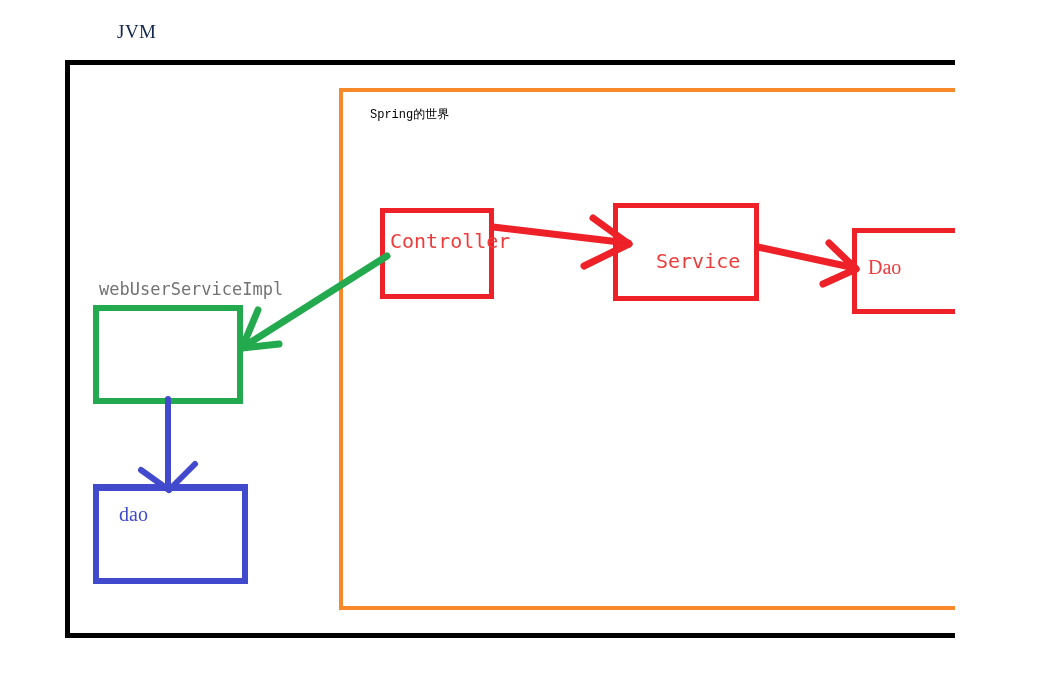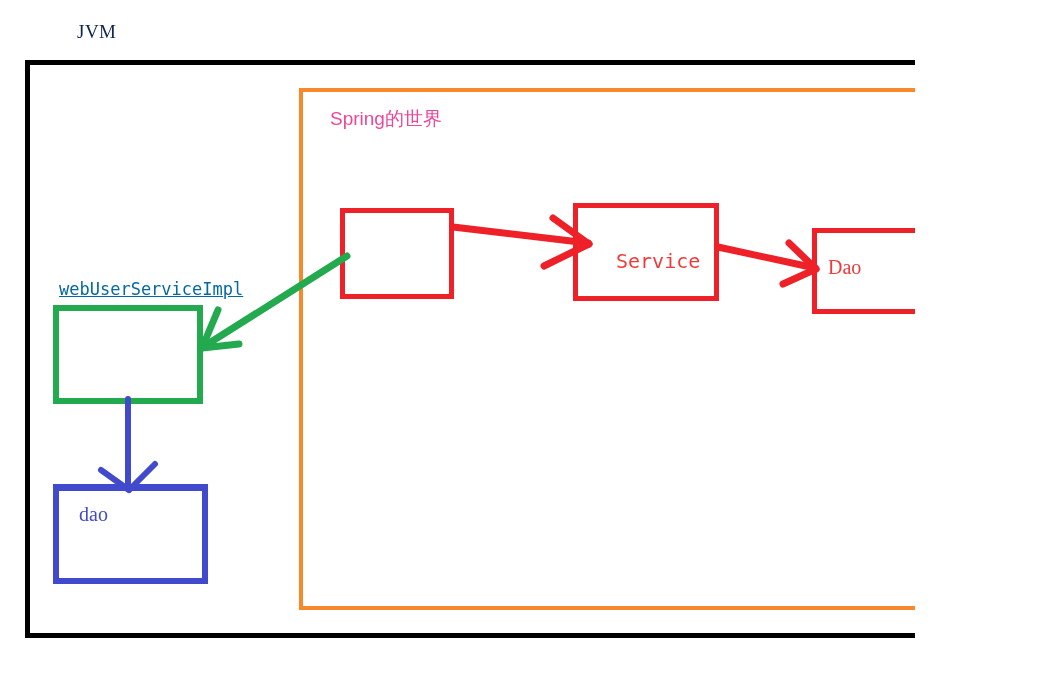--- a/index.html
+++ b/index.html
@@ -7,20 +7,21 @@
     padding: 0;
     background: #ffffff;
   }
   #canvas {
     position: relative;
     width: 915px;
     height: 680px;
     background: #ffffff;
     overflow: hidden;
     font-family: "Liberation Sans", sans-serif;
+    margin-left: 40px;
   }
   .box {
     position: absolute;
     box-sizing: border-box;
     background: transparent;
   }
   
   #jvm-box {
     left: 25px;
     top: 60px;
@@ -43,23 +44,23 @@
     left: 299px;
     top: 88px;
     width: 659px;
     height: 522px;
     border: 4px solid #F7892B;
   }
   #spring-label {
     position: absolute;
     left: 330px;
     top: 106px;
-    font-family: Liberation Sans, sans-serif;
-    font-size: 19px;
-    color: #ec4899;
+    font-family: Liberation Mono, monospace;
+    font-size: 12px;
+    color: #000000;
     white-space: nowrap;
   }
   
   .red-box {
     border: 5px solid #EE2028;
   }
   #controller-box { left: 340px; top: 208px; width: 114px; height: 91px; }
   #service-box    { left: 573px; top: 203px; width: 146px; height: 98px; }
   #dao-box        { left: 812px; top: 228px; width: 117px; height: 86px; }
 
@@ -93,23 +94,22 @@
     width: 150px;
     height: 99px;
     border: 6px solid #23A94E;
   }
   #green-label {
     position: absolute;
     left: 59px;
     top: 279px;
     font-family: "DejaVu Sans Mono", monospace;
     font-size: 17px;
-    color: #0369a1;
+    color: #737373;
     white-space: nowrap;
-    text-decoration: underline;
   }
   
   #blue-box {
     left: 53px;
     top: 485px;
     width: 155px;
     height: 99px;
     border: 6px solid #4149CC;
   }
   #blue-label {
@@ -135,20 +135,21 @@
 
 <div id="canvas">
 
   <div class="box" id="jvm-box"></div>
   <div id="jvm-label">JVM</div>
 
   <div class="box" id="spring-box"></div>
   <div id="spring-label">Spring的世界</div>
 
   <div class="box red-box" id="controller-box"></div>
+  <div class="red-label" id="controller-label">Controller</div>
 
   <div class="box red-box" id="service-box"></div>
   <div class="red-label" id="service-label">Service</div>
 
   <div class="box red-box" id="dao-box"></div>
   <div class="red-label" id="dao-label">Dao</div>
 
   <div class="box" id="green-box"></div>
   <div id="green-label">webUserServiceImpl</div>
 

